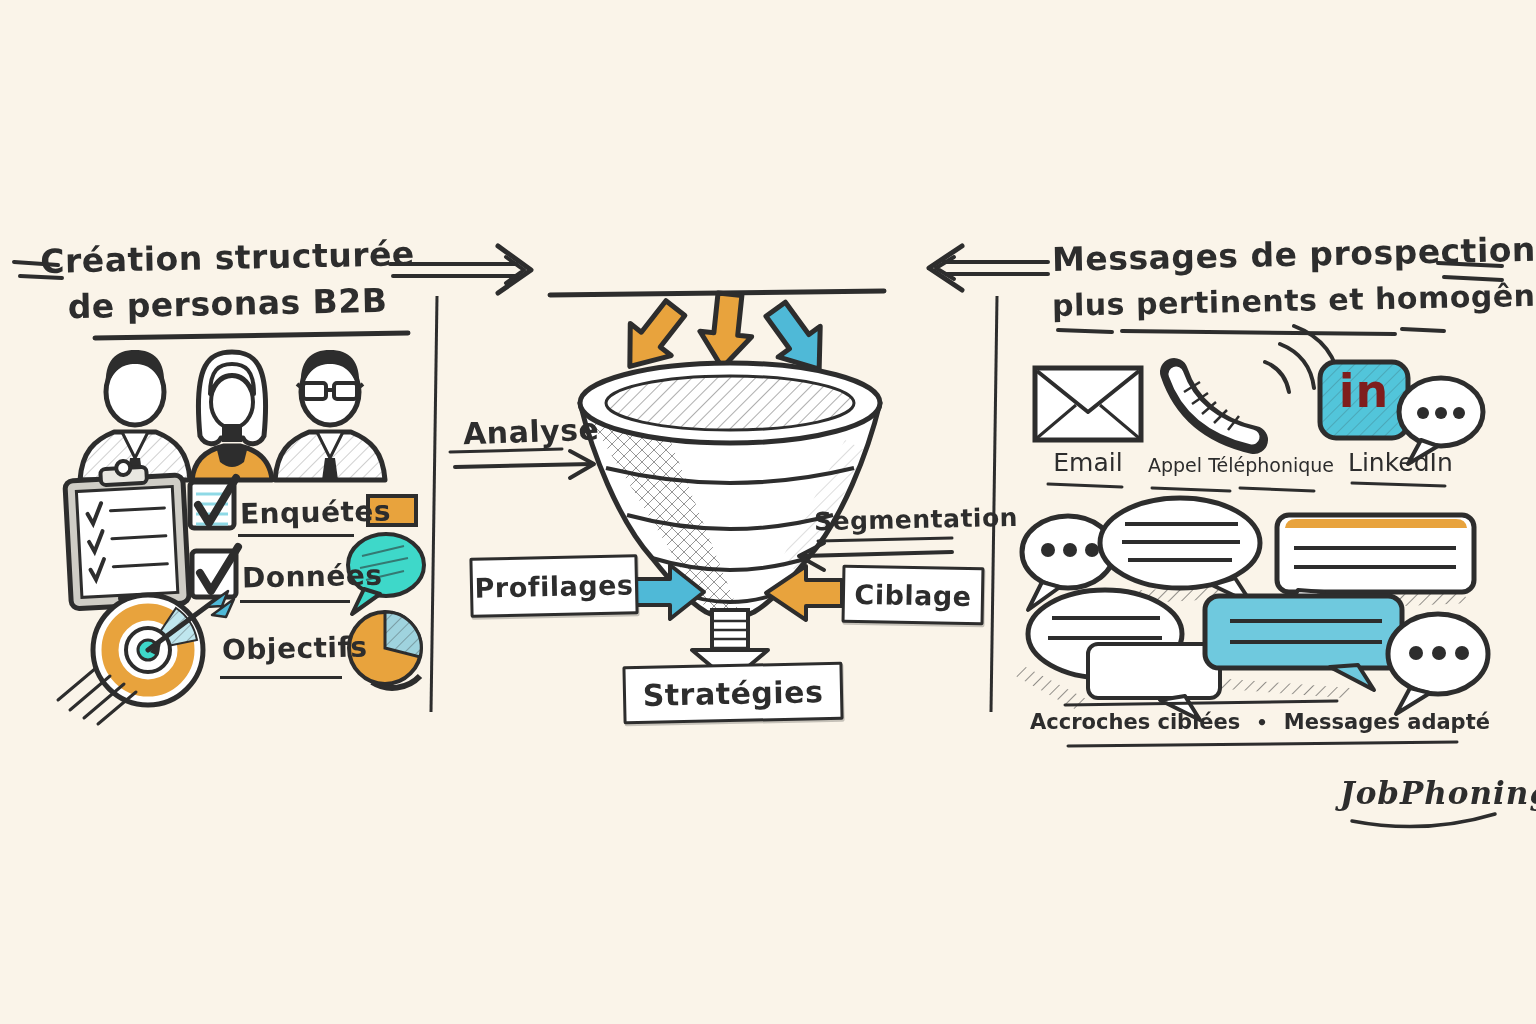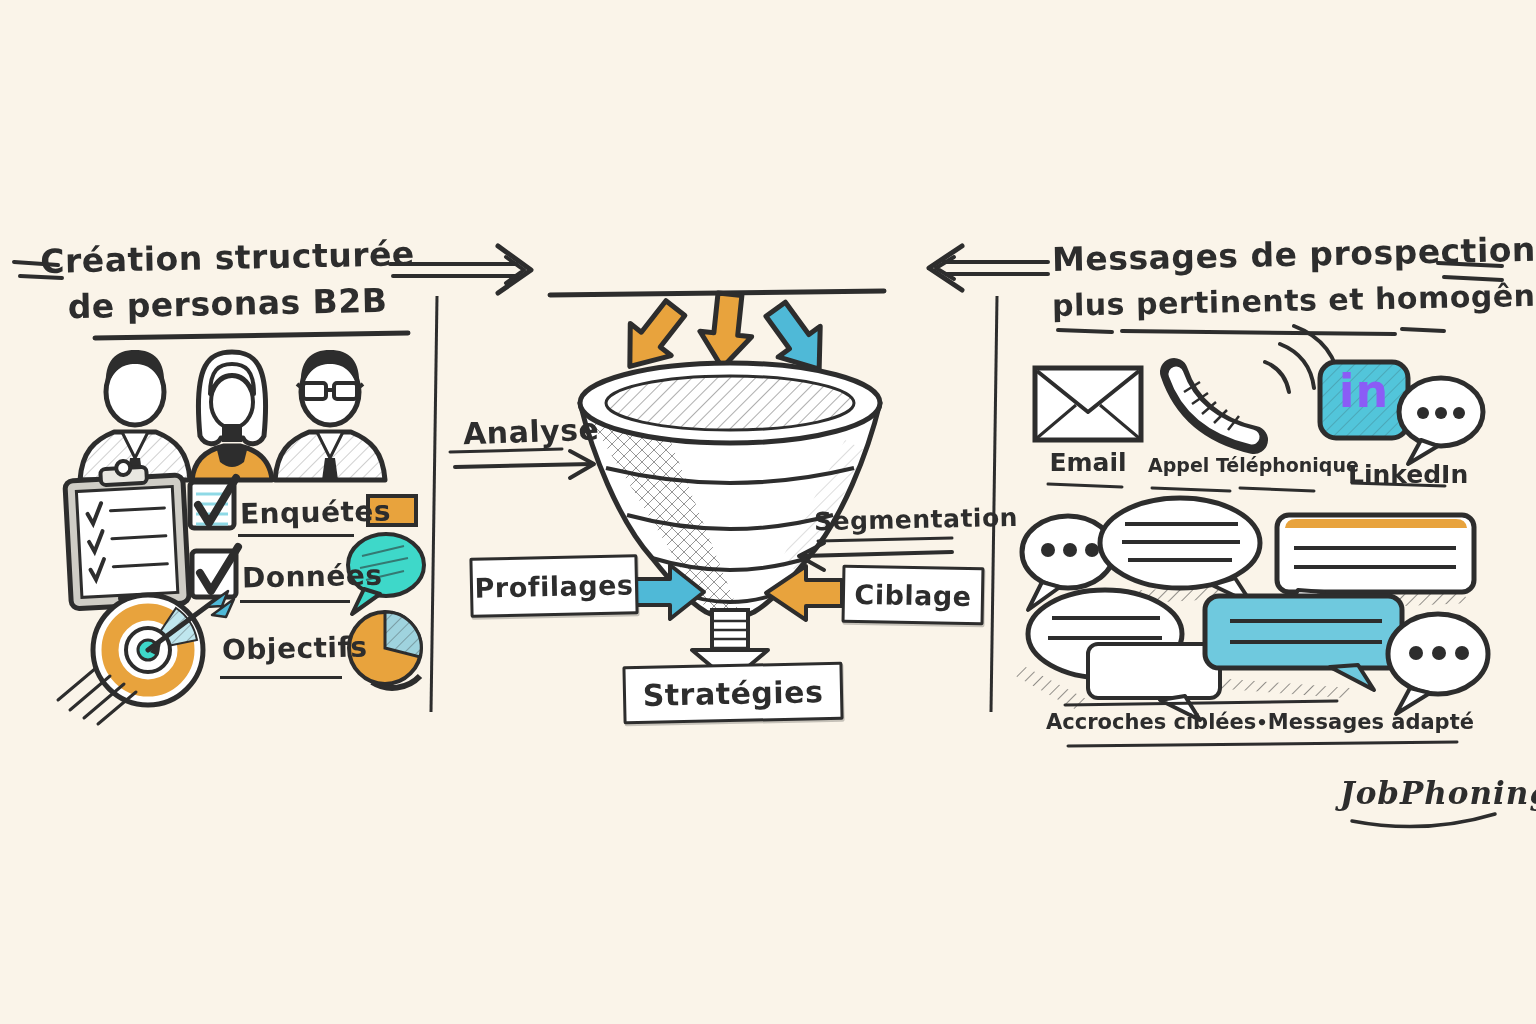--- a/index.html
+++ b/index.html
@@ -6,28 +6,28 @@
   #stage{position:relative;width:1536px;height:1024px;background:#FAF4E9;overflow:hidden;
          font-family:"DejaVu Sans","Liberation Sans",sans-serif;color:#2D2D2D;}
   #art{position:absolute;left:0;top:0;}
   .ov{position:absolute;white-space:nowrap;color:#2D2D2D;}
   .hand{font-weight:700;letter-spacing:.5px;}
   .title{font-size:33px;text-align:center;}
   .label{font-size:28px;}
   .boxlbl{position:absolute;display:flex;align-items:center;justify-content:center;
           background:#FFFFFF;border:3px solid #2D2D2D;border-radius:2px;font-weight:700;
           font-size:27px;letter-spacing:.5px;box-shadow:1px 2px 0 rgba(45,45,45,.25);}
-  .chan{font-size:25px;font-weight:700;text-align:center;}
+  .chan{font-size:25px;font-weight:400;text-align:center;}
   .cap{font-size:21px;font-weight:700;}
   .r-1{transform:rotate(-1.2deg);}
   .r-2{transform:rotate(-2deg);}
   .r1{transform:rotate(1deg);}
   #brand{font-family:"DejaVu Serif","Liberation Serif",serif;font-style:italic;font-weight:700;
          font-size:31px;letter-spacing:1px;}
-  #in-glyph{font-size:46px;font-weight:700;color:#8b5cf6;text-align:center;letter-spacing:1px;}
+  #in-glyph{font-size:46px;font-weight:700;color:#7f1d1d;text-align:center;letter-spacing:1px;}
 </style>
 </head>
 <body>
 
 <div id="stage">
 
 <svg id="art" width="1536" height="1024" viewBox="0 0 1536 1024">
   <defs>
     <pattern id="hx" width="9" height="9" patternUnits="userSpaceOnUse" patternTransform="rotate(45)">
       <line x1="0" y1="0" x2="0" y2="9" stroke="#2D2D2D" stroke-width="1.3"></line>
@@ -265,24 +265,24 @@
     </div>
 <div class="boxlbl r-1" style="left:623px;top:664px;width:214px;height:52px;font-size:30px;">
       <span>Stratégies</span>
     </div>
 
 <div class="ov hand title r-1" style="left:1052px;top:236px;width:376px;">Messages de prospection</div>
 <div class="ov hand r-1" style="left:1052px;top:284px;width:376px;font-size:30px;text-align:center;">plus pertinents et homogênes</div>
 
 <div class="ov chan" style="left:1035px;top:448px;width:106px;">Email</div>
 <div class="ov chan" style="left:1148px;top:454px;width:170px;font-size:19px;">Appel Téléphonique</div>
-<div class="ov chan" style="left:1348px;top:460px;width:104px;">LinkedIn</div>
+<div class="ov chan" style="left:1348px;top:448px;width:104px;">LinkedIn</div>
 <div class="ov" id="in-glyph" style="left:1324px;top:364px;width:80px;">in</div>
 
-<div class="ov" style="left:1060px;top:710px;width:400px;display:flex;justify-content:center;align-items:center;">
+<div class="ov" style="left:1060px;top:710px;width:400px;display:flex;justify-content:center;gap:16px;align-items:center;">
   <span class="cap">Accroches ciblées</span>
   <span class="cap" style="font-size:18px;">•</span>
   <span class="cap">Messages adapté</span>
 </div>
 
 <div class="ov" id="brand" style="left:1340px;top:775px;width:160px;text-align:right;">JobPhoning</div>
 
 </div>
 
 </body></html>

